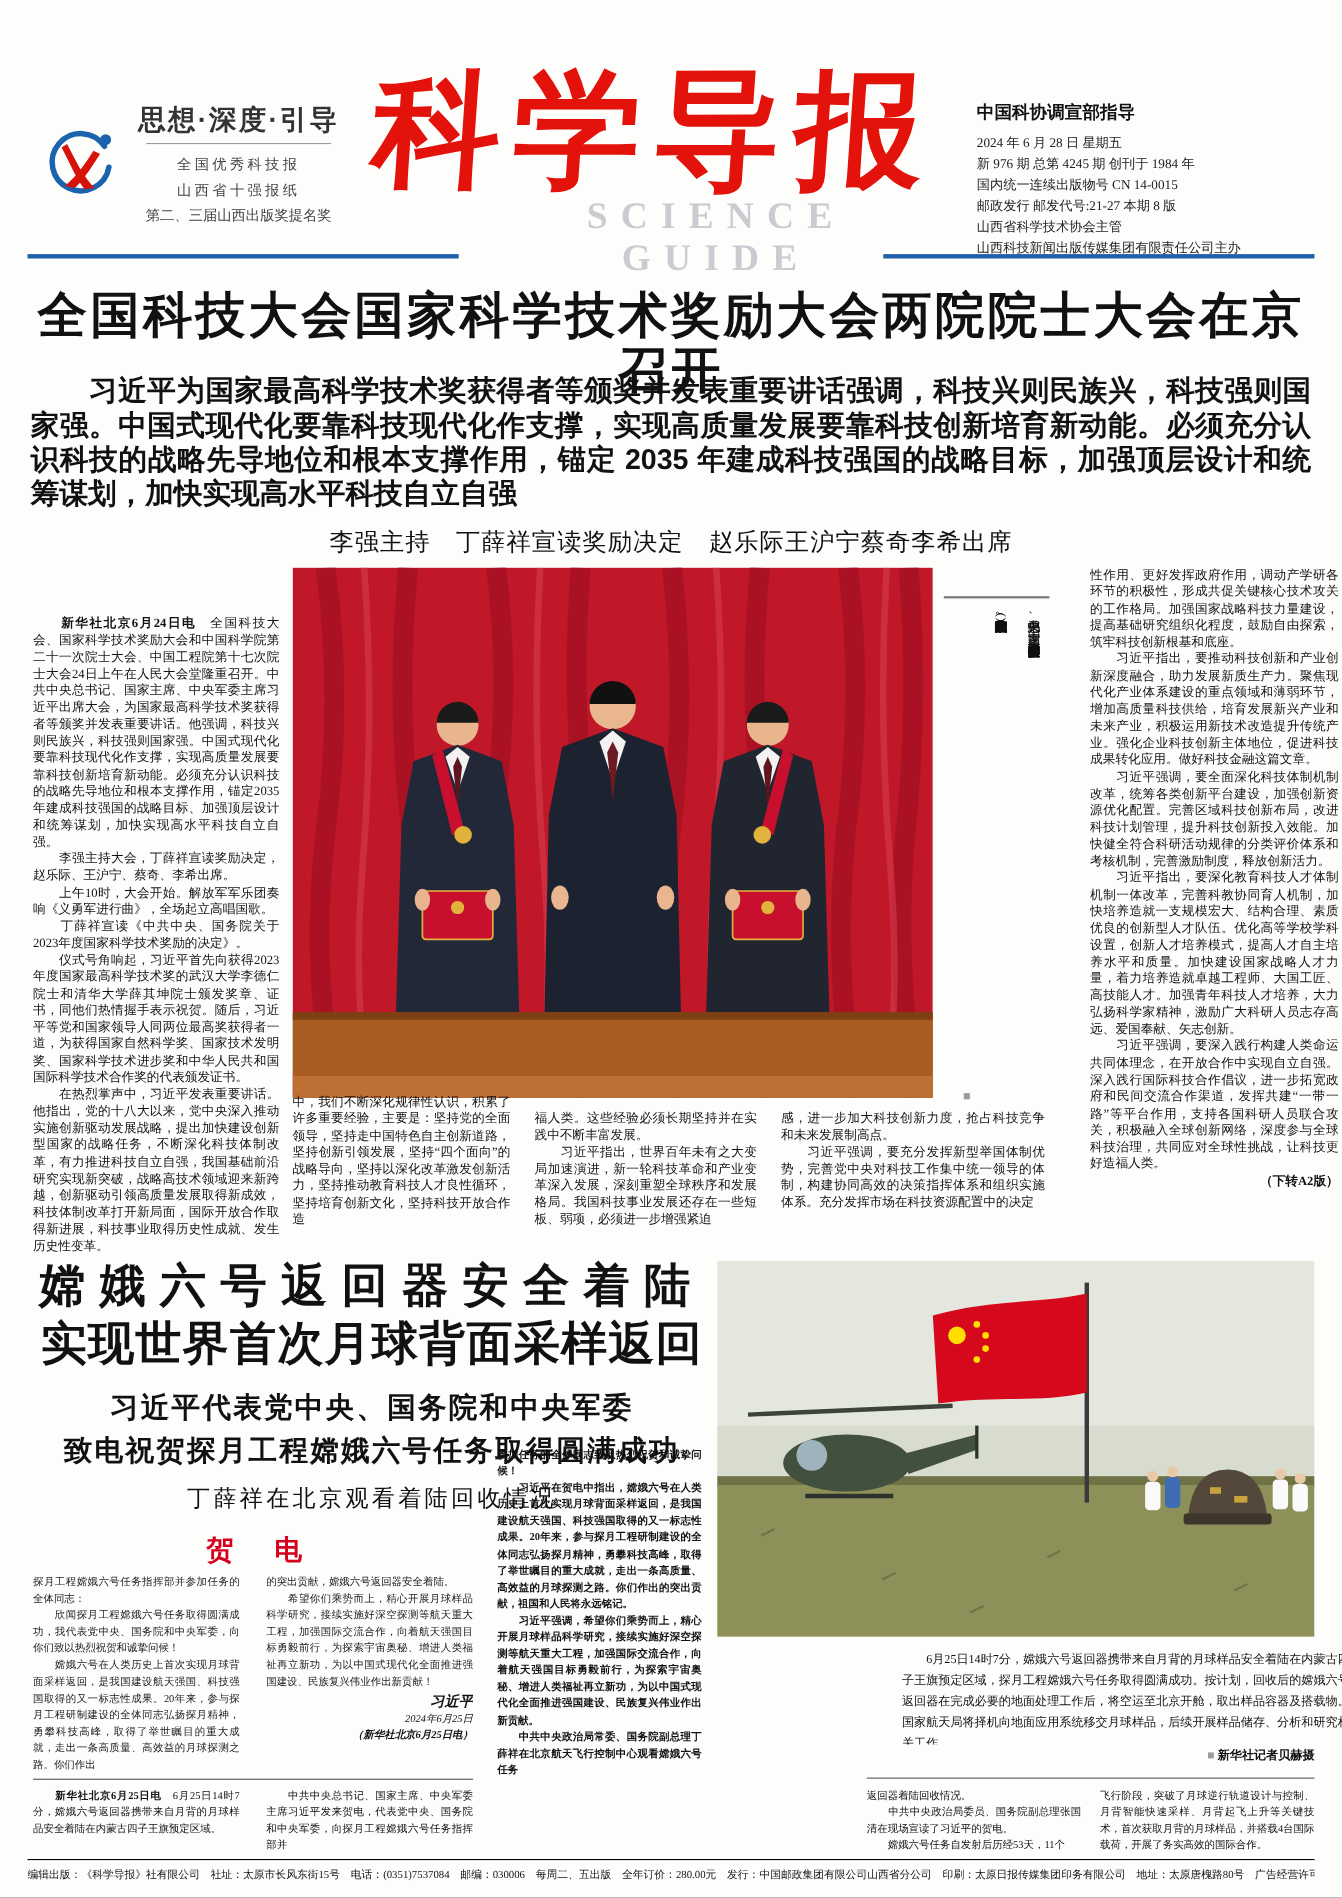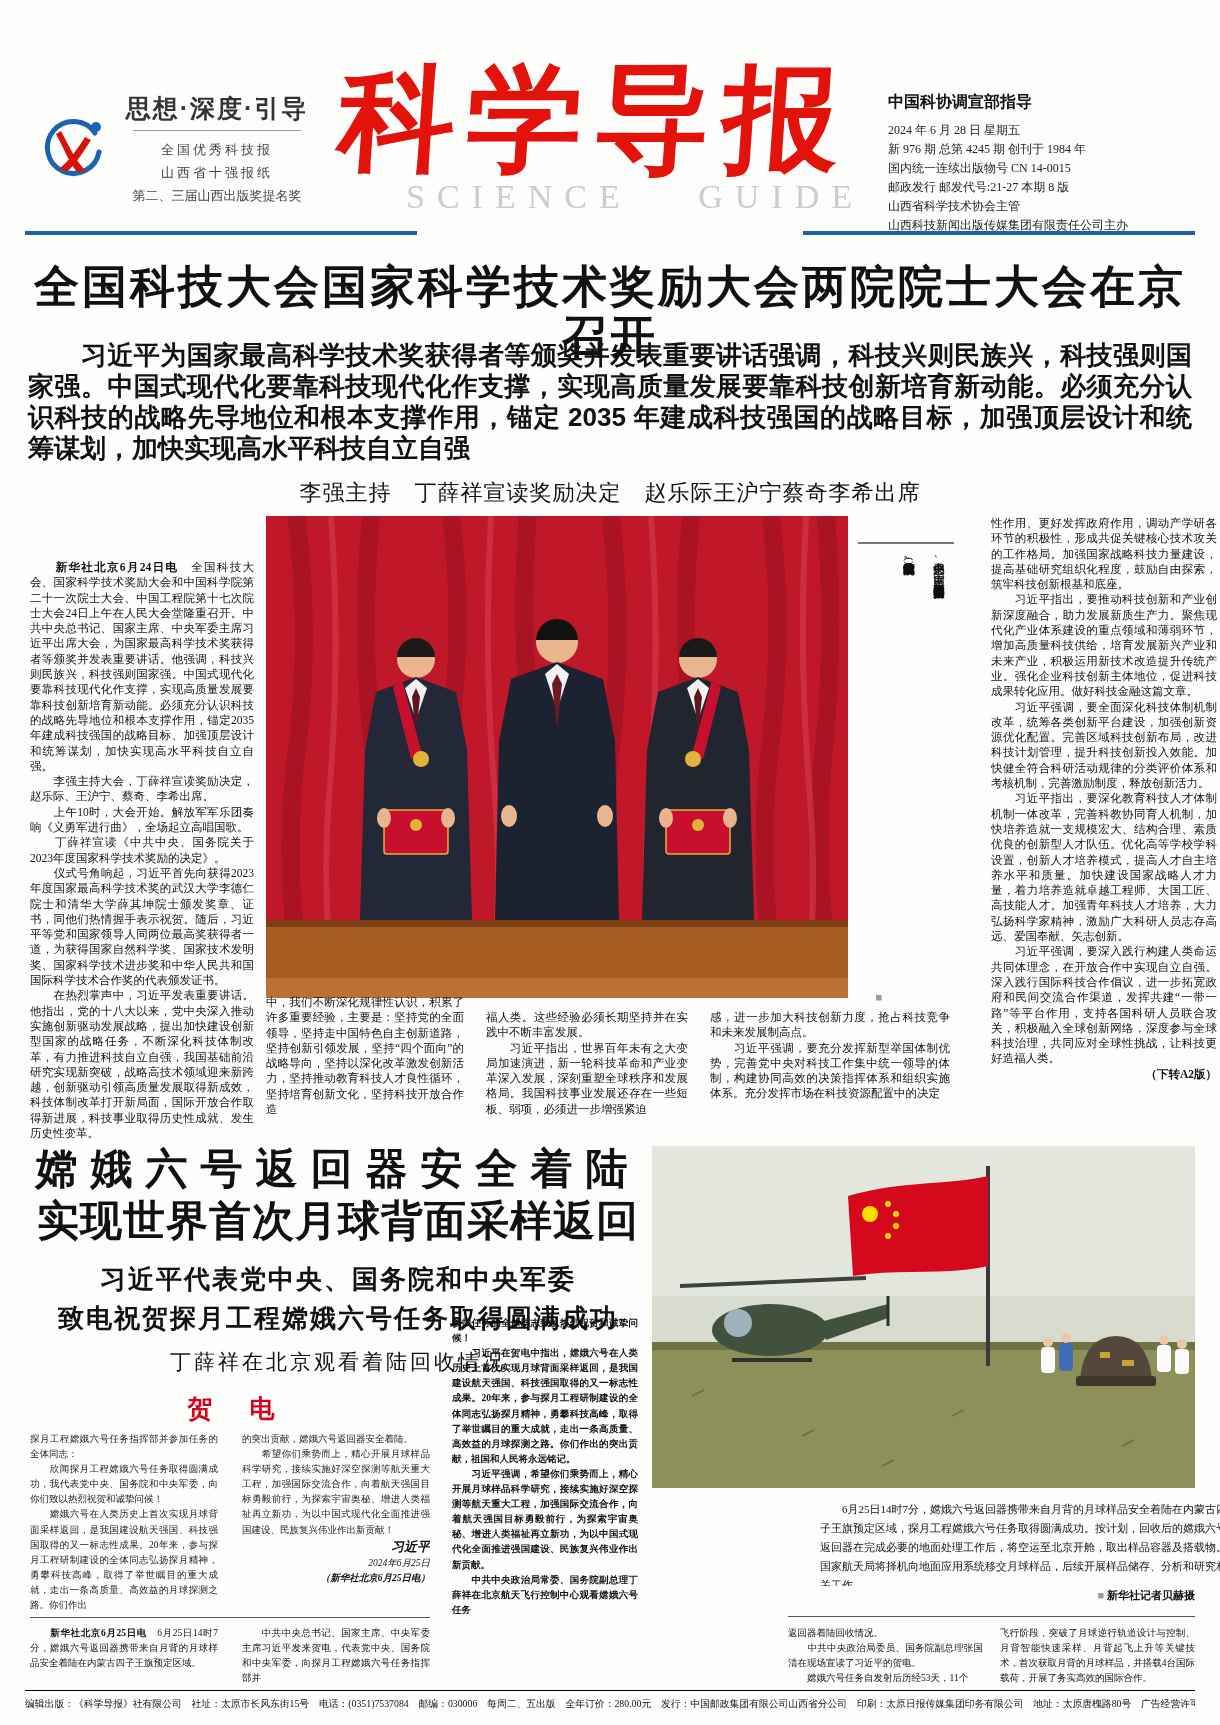--- a/index.html
+++ b/index.html
@@ -69,21 +69,21 @@
   </div>
 
   <div class="abs" style="left:108px;top:92px;width:218px;">
     <div class="slogan-main hei">思想·深度·引导</div>
     <div class="slogan-rule"></div>
     <div class="honor">全国优秀科技报</div>
     <div class="honor">山西省十强报纸</div>
     <div class="honor last">第二、三届山西出版奖提名奖</div>
   </div>
 
-  <div class="abs mast-en" style="left:400px;top:178px;width:470px;">SCIENCE GUIDE</div>
+  <div class="abs mast-en" style="left:416px;top:178px;width:470px;font-weight:bold;">SCIENCE GUIDE</div>
   <div class="abs masthead" style="left:312px;top:62px;width:566px;">科学导报</div>
 
   <div class="abs" style="left:888px;top:92px;width:306px;">
     <div class="guide">中国科协调宣部指导</div>
     <div class="issue-line">2024 年 6 月 28 日 星期五</div>
     <div class="issue-line">新 976 期 总第 4245 期 创刊于 1984 年</div>
     <div class="issue-line">国内统一连续出版物号 CN 14-0015</div>
     <div class="issue-line">邮政发行 邮发代号:21-27 本期 8 版</div>
     <div class="issue-line">山西省科学技术协会主管</div>
     <div class="issue-line">山西科技新闻出版传媒集团有限责任公司主办</div>

